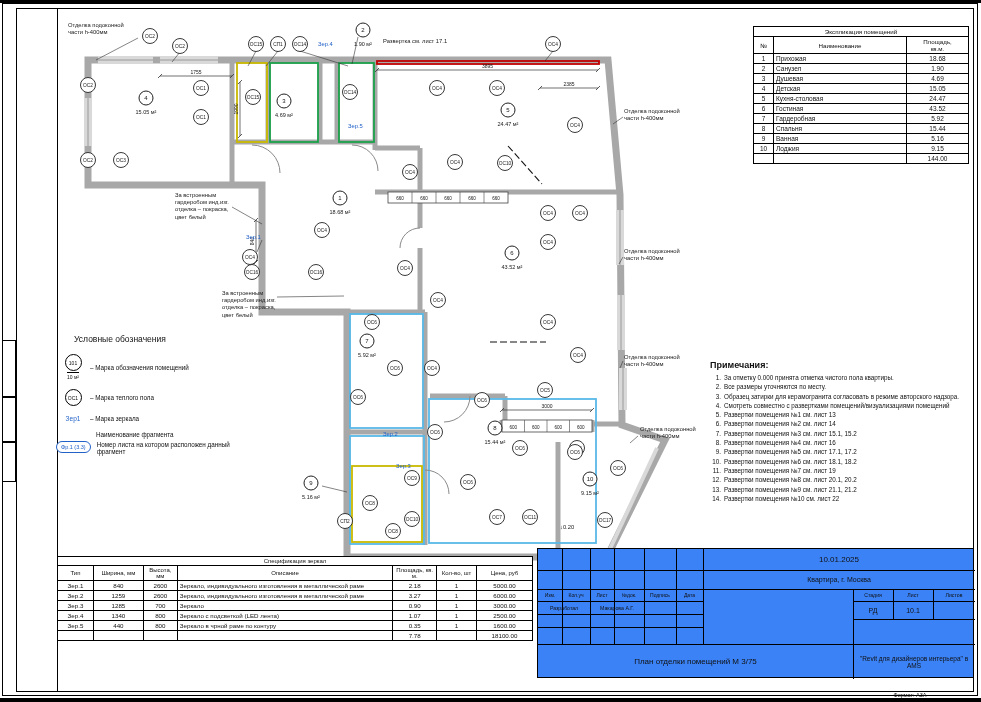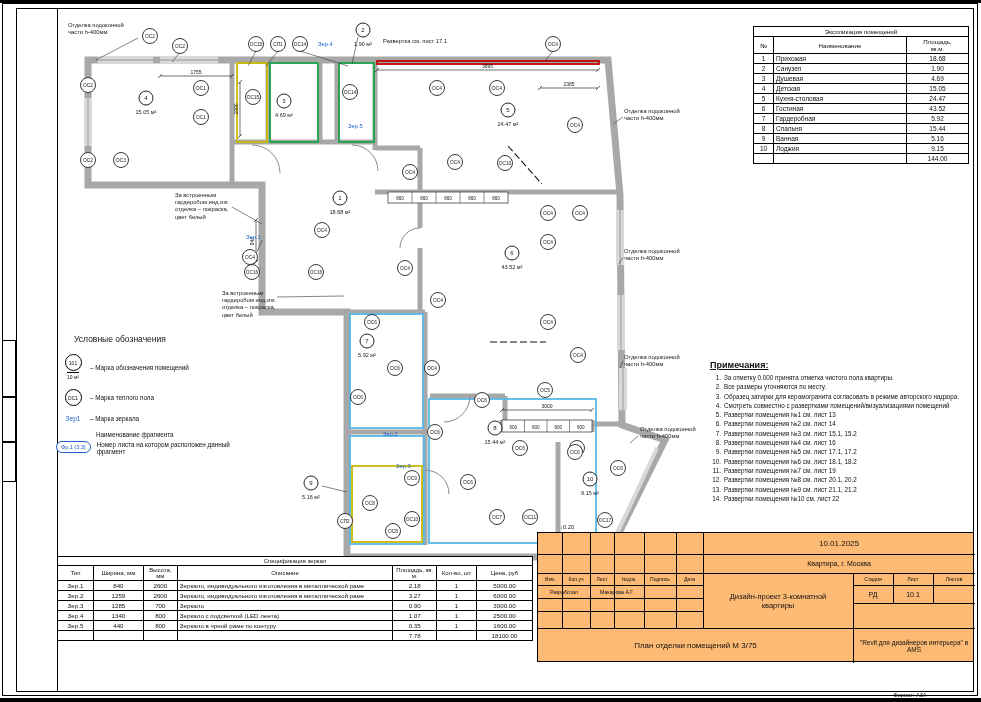--- a/index.html
+++ b/index.html
@@ -23,39 +23,39 @@
   .expl-wrap{position:absolute;left:753px;top:26px}
   .expl-wrap table{width:216px;font-size:6.5px}
   .expl-wrap th{font-size:6.2px;text-align:center}
   .expl-wrap .w-no{width:20px}
   .expl-wrap .w-area{width:62px}
   .spec-wrap{position:absolute;left:57px;top:556px}
   .spec-wrap table{width:476px;font-size:6.2px}
   .spec-wrap th{font-size:6px;text-align:center}
   
   .notes{position:absolute;left:710px;top:360px;width:266px}
-  .notes-title{font-size:9px;font-weight:bold;text-decoration:underline;margin-bottom:4px}
+  .notes-title{font-size:9px;font-weight:bold;margin-bottom:4px}
   .note-row{display:flex;font-size:6.3px;line-height:1.32;margin-bottom:1px}
   .note-num{width:14px;flex:none;text-align:right;padding-right:3px}
   .note-text{flex:1}
   
   .legend{position:absolute;left:56px;top:334px;width:200px}
   .legend-title{font-size:8.5px;margin-bottom:10px;margin-left:18px}
   .legend-row{display:flex;align-items:center;margin-bottom:9px}
   .legend-icon{width:34px;flex:none;display:flex;flex-direction:column;align-items:center}
   .circ{width:17px;height:17px;border:1px solid #000;border-radius:50%;font-size:5px;line-height:16px;text-align:center;background:#fff}
   .circ-area{font-size:5px;border-top:1px solid #000;margin-top:1px;padding-top:1px}
   .legend-label{font-size:6.3px;flex:1}
   .mirror-sym{color:#2262c8;font-size:6.5px}
   .frag{border:1.2px solid #2262c8;border-radius:8px;color:#2262c8;font-size:5.5px;padding:2px 4px;background:#fff}
   .frag-name{font-size:6.3px;margin-left:40px;margin-bottom:3px}
   .frag-row{display:flex;align-items:flex-start}
   .frag-desc{font-size:6.3px;flex:1;margin-left:6px}
   
-  .titleblock{position:absolute;left:537px;top:532px;width:437px;height:130px;border:1.5px solid #000;background:#fdba74}
+  .titleblock{position:absolute;left:537px;top:548px;width:437px;height:130px;border:1.5px solid #000;background:#3b82f6}
   .hl{position:absolute;height:0;border-top:1px solid #000}
   .vl{position:absolute;width:0;border-left:1px solid #000}
   .tb-cell{position:absolute;display:flex;align-items:center;justify-content:center;text-align:center}
   #tb-cols{display:flex}
   .tb-col{font-size:5px;display:flex;align-items:center;justify-content:center;height:12px}
   .tb-col:nth-child(1){width:24px}.tb-col:nth-child(2){width:28px}.tb-col:nth-child(3){width:24px}
   .tb-col:nth-child(4){width:30px}.tb-col:nth-child(5){width:32px}.tb-col:nth-child(6){width:27px}
   .format-label{position:absolute;left:850px;top:692px;width:120px;font-size:5.5px;text-align:center}
 </style>
 </head>
@@ -630,21 +630,20 @@
     <div id="tb-cols" style="position:absolute;left:0;top:40px;width:165px;height:12px">
         <span class="tb-col">Изм.</span>
         <span class="tb-col">Кол.уч</span>
         <span class="tb-col">Лист</span>
         <span class="tb-col">№док.</span>
         <span class="tb-col">Подпись</span>
         <span class="tb-col">Дата</span>
       </div>
     <div class="tb-cell" style="left:0;top:52px;width:52px;height:13px;font-size:5.2px">Разработал</div>
     <div class="tb-cell" style="left:52px;top:52px;width:54px;height:13px;font-size:5.2px">Макарова А.Г.</div>
-    <div class="tb-cell" style="left:165px;top:40px;width:150px;height:55px;font-size:7.5px;padding:0 10px">Дизайн-проект 3-комнатной квартиры</div>
     <div class="tb-cell" style="left:315px;top:40px;width:40px;height:12px;font-size:5.2px">Стадия</div>
     <div class="tb-cell" style="left:355px;top:40px;width:40px;height:12px;font-size:5.2px">Лист</div>
     <div class="tb-cell" style="left:395px;top:40px;width:42px;height:12px;font-size:5.2px">Листов</div>
     <div class="tb-cell" style="left:315px;top:52px;width:40px;height:18px;font-size:7px">РД</div>
     <div class="tb-cell" style="left:355px;top:52px;width:40px;height:18px;font-size:7px">10.1</div>
     <div class="tb-cell" style="left:395px;top:52px;width:42px;height:18px;font-size:7px"></div>
     <div class="tb-cell" style="left:0;top:95px;width:315px;height:35px;font-size:8px">План отделки помещений М 3/75</div>
     <div class="tb-cell" style="left:315px;top:95px;width:122px;height:35px;font-size:6.5px;padding:0 6px">"Revit для дизайнеров интерьера" в AMS</div>
   </div>
 

